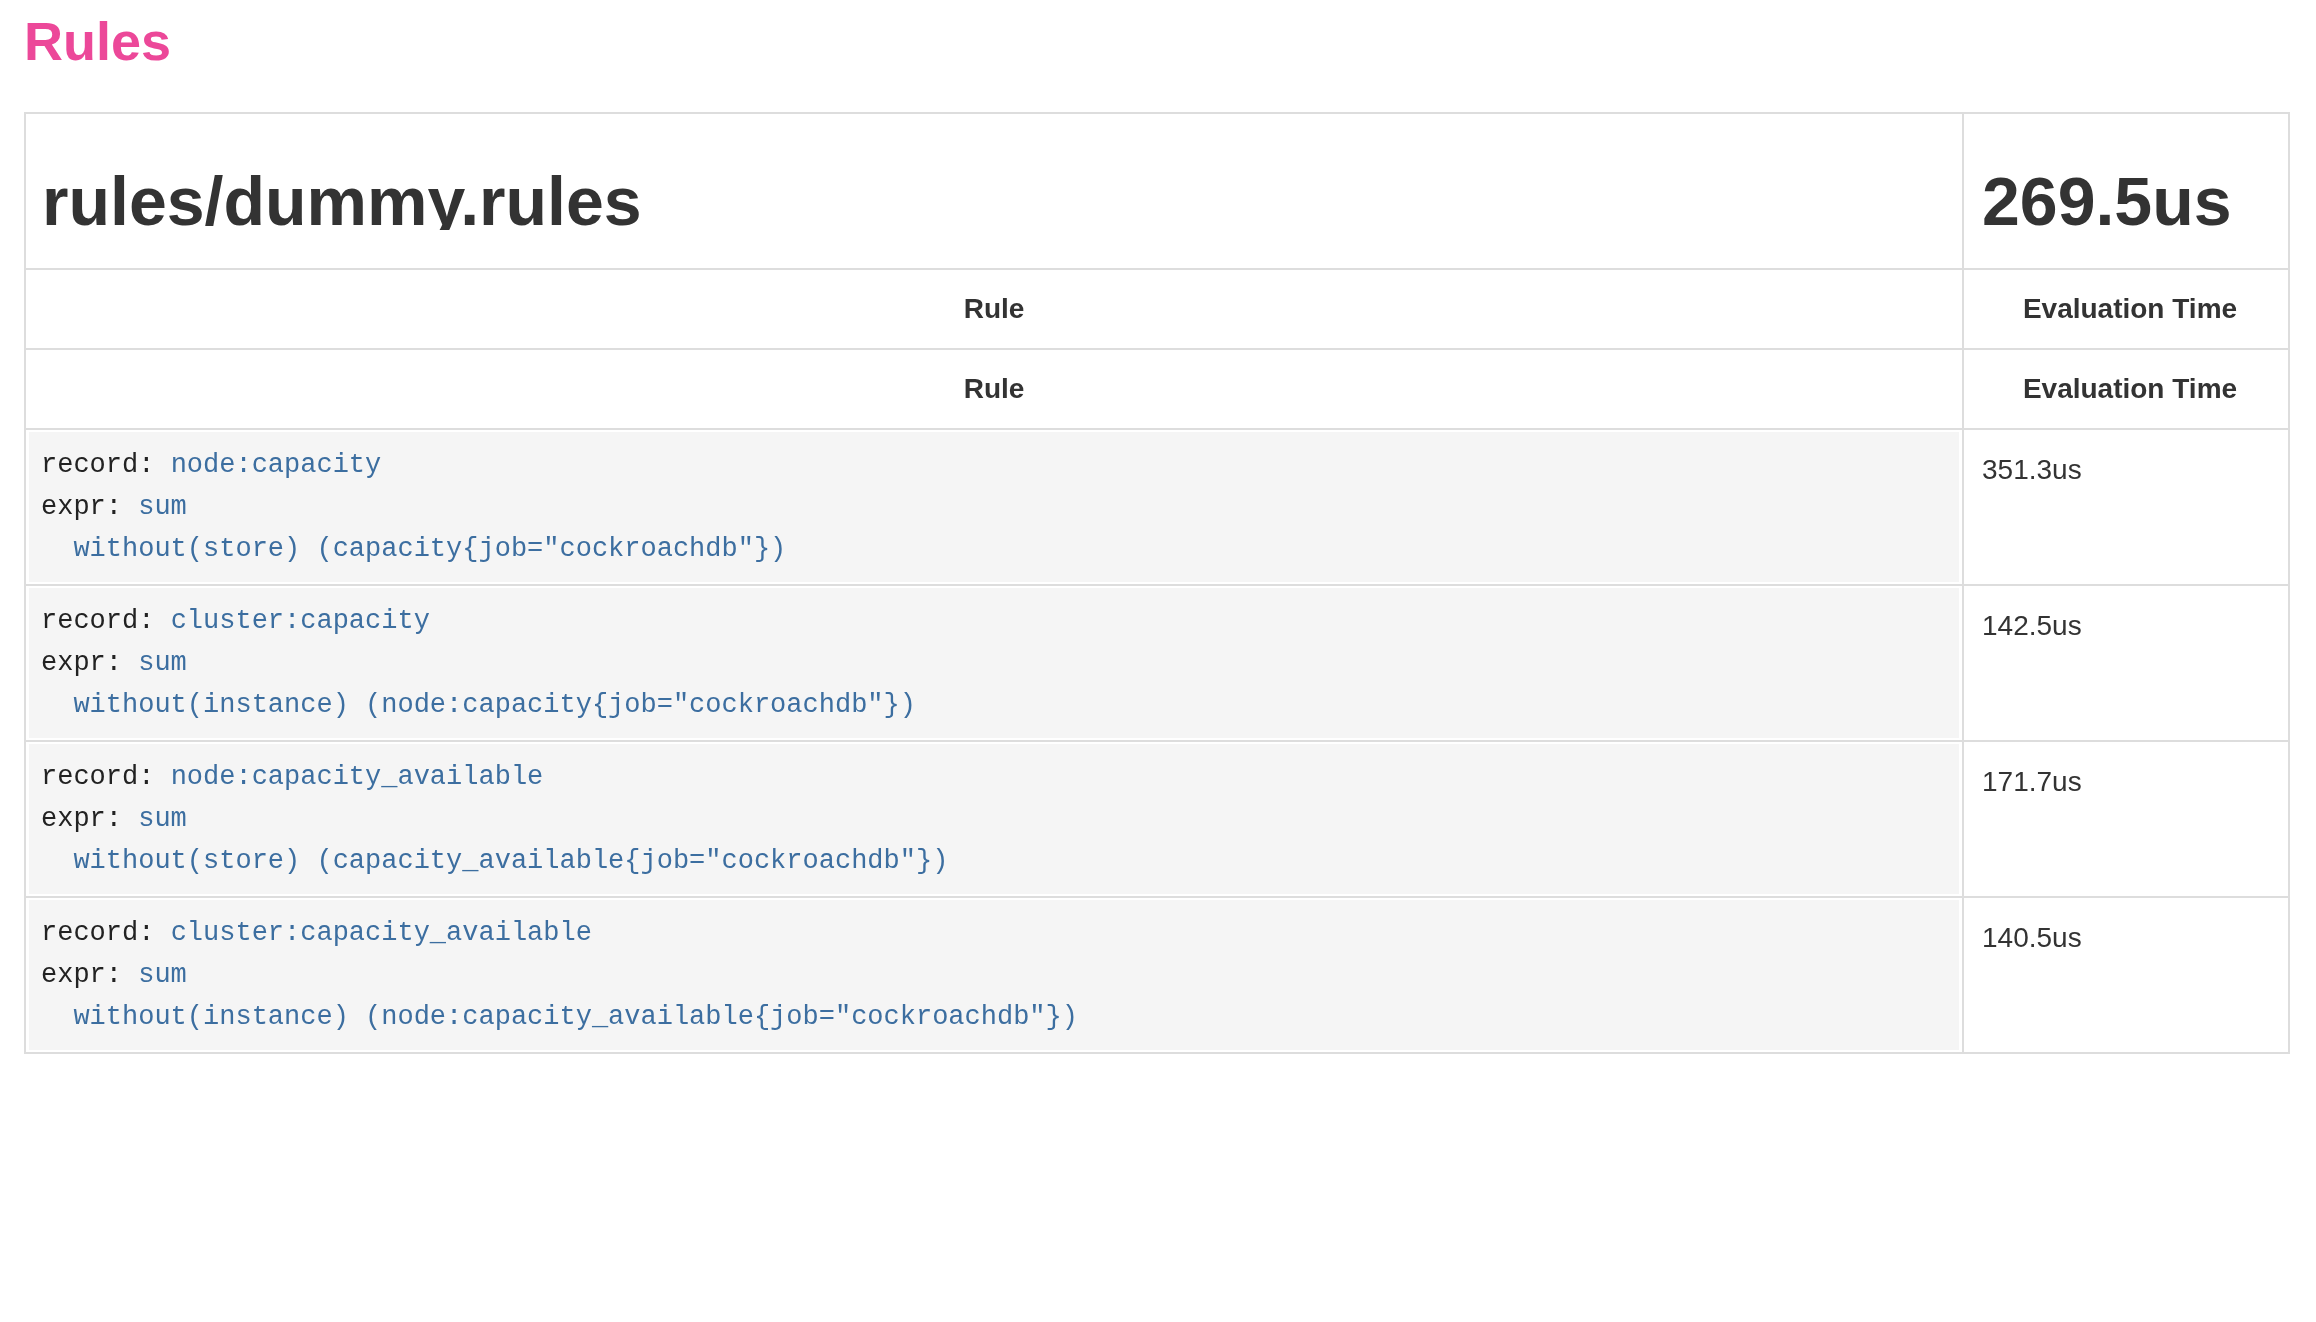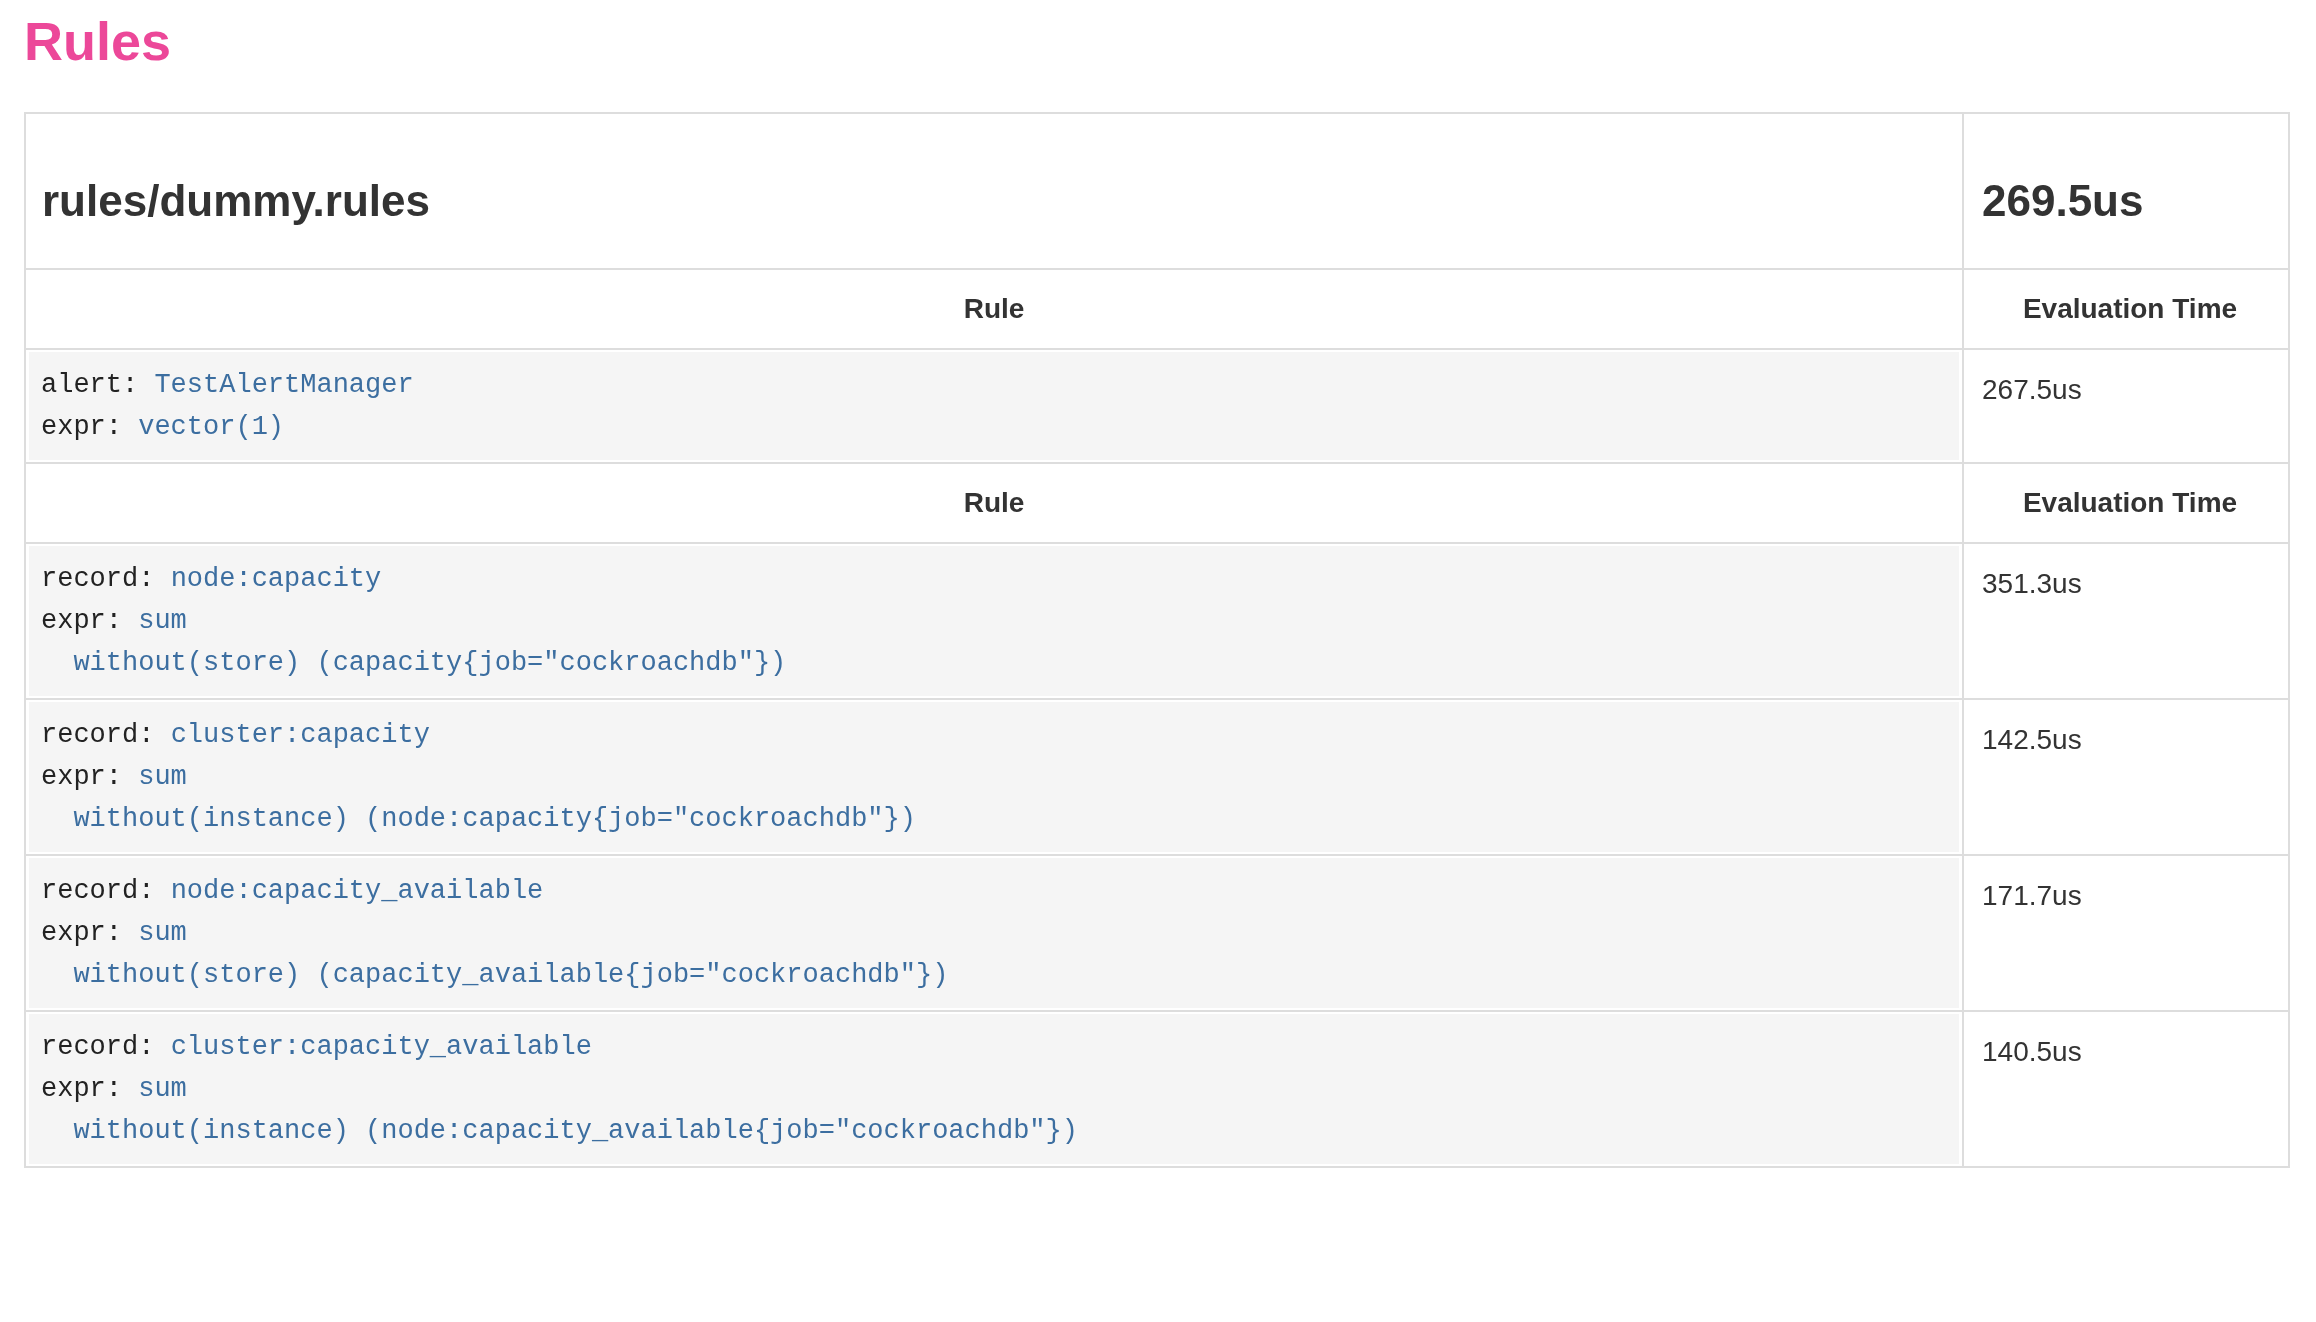--- a/index.html
+++ b/index.html
@@ -34,21 +34,21 @@
   col.eval-col-def { width: 326px; }
 
   
   td.group-cell {
     padding: 16px;
     vertical-align: top;
     background: #fff;
   }
   td.group-cell.eval-col { padding-left: 18px; }
   .group-heading {
-    font-size: 44px;
+    font-size: 68px;
     line-height: 58px;
     font-weight: 700;
     color: #333;
     margin: 42px 0 22px 0;
     white-space: nowrap;
     overflow: hidden;
   }
 
   
   th.col-header {
@@ -112,27 +112,20 @@
     </td>
     <td class="group-cell eval-col">
       <div class="group-heading">269.5us</div>
     </td>
   </tr>
   <tr>
     <th class="col-header">Rule</th>
     <th class="col-header eval-col">Evaluation Time</th>
   </tr>
 
-  <tr>
-    <td class="rule-cell">
-      <pre class="rule-pre"><span class="code-key">alert: </span><span class="code-link">TestAlertManager</span>
-<span class="code-key">expr: </span><span class="code-link">vector(1)</span></pre>
-    </td>
-    <td class="eval-cell">267.5us</td>
-  </tr>
 
   <tr>
     <th class="col-header">Rule</th>
     <th class="col-header eval-col">Evaluation Time</th>
   </tr>
 
   <tr>
     <td class="rule-cell">
       <pre class="rule-pre"><span class="code-key">record: </span><span class="code-link">node:capacity</span>
 <span class="code-key">expr: </span><span class="code-link">sum</span>

